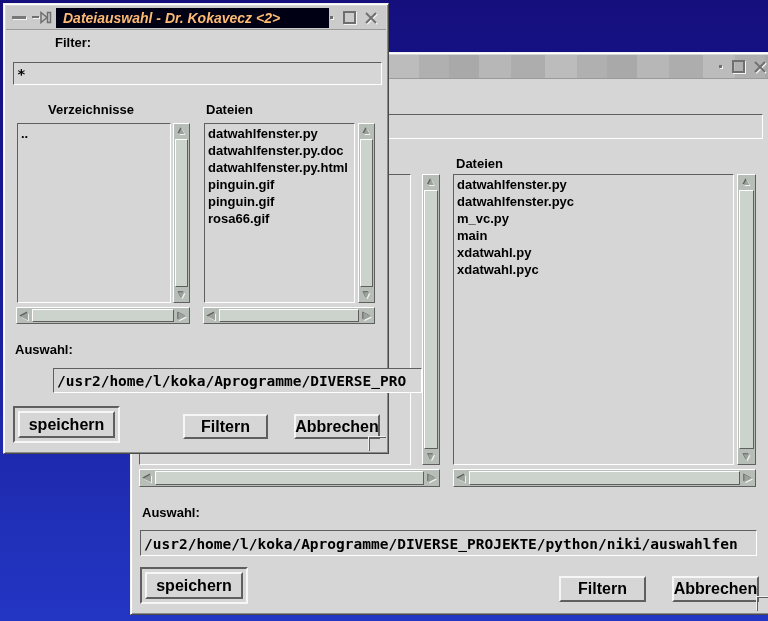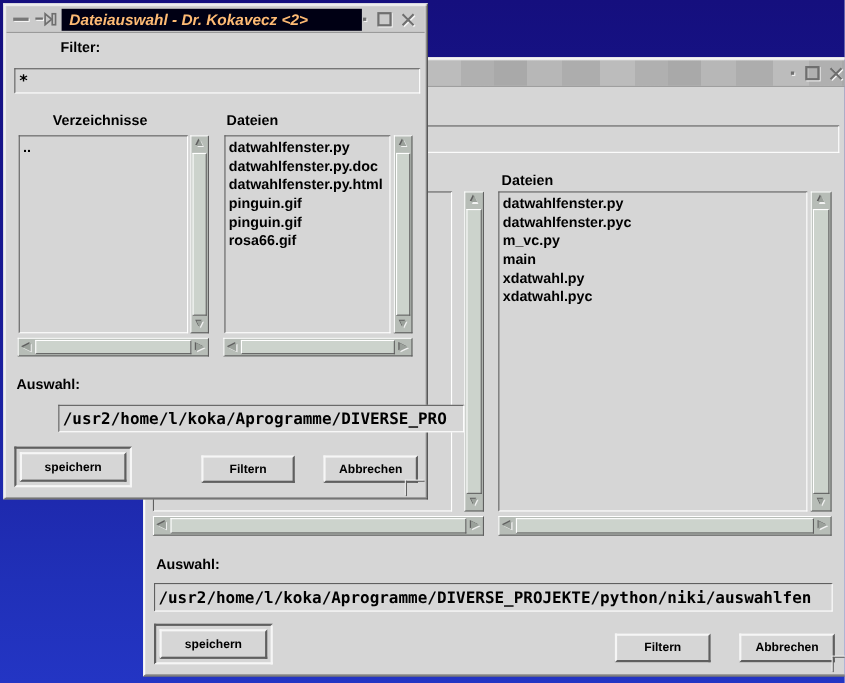--- a/index.html
+++ b/index.html
@@ -71,21 +71,21 @@
   }
   .vscroll .arr { height:14px; width:100%; }
   .hscroll .arr { width:14px; height:100%; line-height:15px; }
   .thumb {
     flex:1; background:#ccd3cc; margin:1px;
     border-top:1px solid #ffffff; border-left:1px solid #ffffff;
     border-bottom:1px solid #5f5f5f; border-right:1px solid #5f5f5f;
   }
   
   .btn {
-    position:absolute; background:#d6d6d6; font-size:11px; font-weight:bold; color:#000;
+    position:absolute; background:#d6d6d6; font-size:16px; font-weight:bold; color:#000;
     border-top:2px solid #f6f6f6; border-left:2px solid #f6f6f6;
     border-bottom:2px solid #5f5f5f; border-right:2px solid #5f5f5f;
     text-align:left; cursor:default; display:flex; align-items:center; justify-content:center;
     font-family:"Liberation Sans", sans-serif;
   }
   .default-frame {
     position:absolute;
     border-top:2px solid #5f5f5f; border-left:2px solid #5f5f5f;
     border-bottom:2px solid #f6f6f6; border-right:2px solid #f6f6f6;
     padding:3px;

